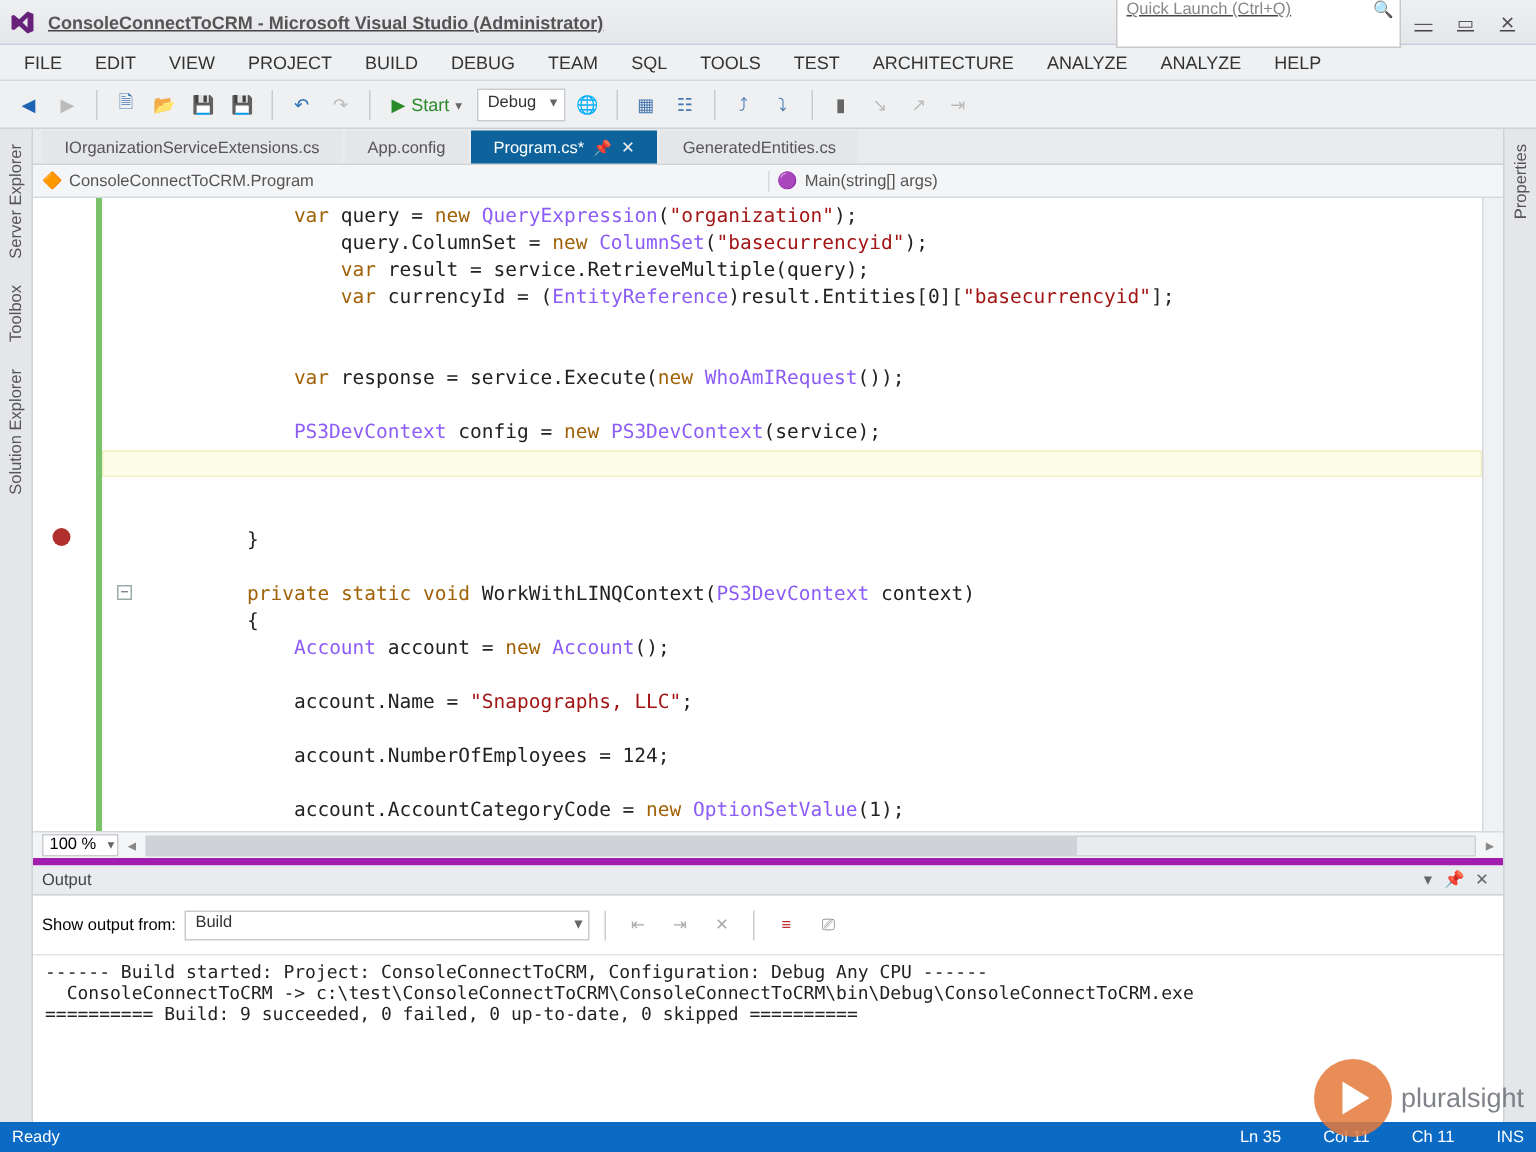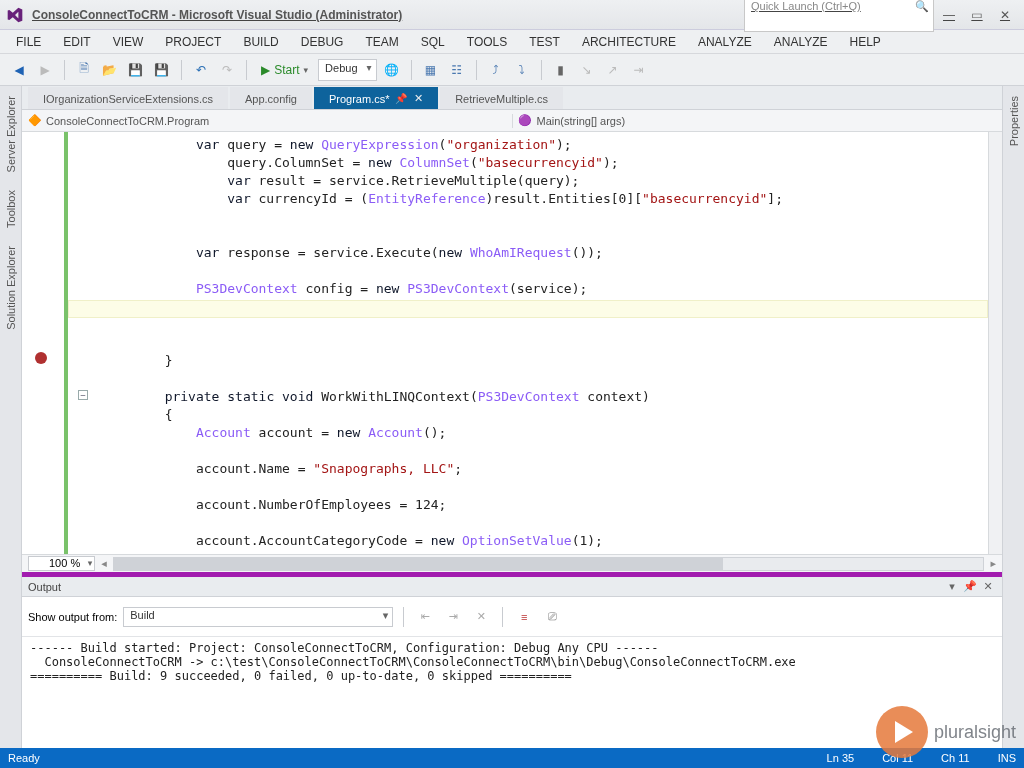--- a/index.html
+++ b/index.html
@@ -39,27 +39,27 @@
 .navmini{width:14px;height:14px;}
 
 .editor-wrap{flex:1;min-height:0;display:flex;flex-direction:column;background:#fff;}
 .editor{flex:1;display:flex;overflow:hidden;position:relative;font-family:Consolas,monospace;font-size:13px;line-height:18px;}
 .gutter{width:40px;background:#fff;border-right:0;position:relative;}
 .greenbar{position:absolute;left:42px;top:0;bottom:0;width:4px;background:#7ac26a;}
 .bp{position:absolute;left:13px;top:220px;width:12px;height:12px;background:#b03030;border-radius:50%;}
 .fold{position:absolute;left:56px;top:258px;width:10px;height:10px;border:1px solid #9aa;background:#fff;font-size:9px;line-height:8px;text-align:center;color:#667;}
 .codearea{flex:1;padding:4px 0 4px 40px;white-space:pre;color:#222;overflow:hidden;}
 .hl-line{position:absolute;left:46px;right:14px;top:168px;height:18px;background:#fdfde7;border:1px solid #f0f0c8;}
-.kw{color:#0f172a;}
+.kw{color:#a16207;}
 .cls{color:#8b5cf6;}
 .str{color:#a31515;}
 .tiny-scroll{position:absolute;right:0;top:0;width:14px;bottom:0;background:#f0f1f3;border-left:1px solid #d7dadd;}
 
 .zoombar{height:18px;background:#f4f5f7;border-top:1px solid #d7dadd;display:flex;align-items:center;font-size:11px;padding:0 6px;gap:6px;}
-.zoombar .zoomdd{border:1px solid #c8cbd0;background:#fff;padding:0 14px 0 20px;position:relative;height:15px;line-height:13px;}
+.zoombar .zoomdd{border:1px solid #c8cbd0;background:#fff;padding:0 14px 0 4px;position:relative;height:15px;line-height:13px;}
 .zoombar .zoomdd::after{content:"▾";position:absolute;right:2px;top:0;font-size:9px;color:#666;}
 .hscroll{flex:1;height:14px;background:#e9ebee;border:1px solid #cfd2d7;position:relative;}
 .hthumb{position:absolute;left:0;top:0;bottom:0;width:70%;background:#cfd2d7;}
 
 .output-panel{height:176px;border-top:5px solid #a21caf;background:#fff;display:flex;flex-direction:column;}
 .out-titlebar{height:20px;background:#e9ecef;border-bottom:1px solid #cfd2d7;display:flex;align-items:center;padding:0 6px;font-size:11px;color:#444;}
 .out-titlebar .sp{flex:1;}
 .out-titlebar .pbtn{width:16px;height:14px;display:flex;align-items:center;justify-content:center;color:#666;margin-left:2px;}
 .out-tool{height:40px;display:flex;align-items:center;gap:6px;padding:0 6px;border-bottom:1px solid #e2e4e7;font-size:11px;}
 .out-dd{border:1px solid #c8cbd0;background:#fff;height:20px;width:270px;padding:1px 18px 1px 6px;position:relative;color:#333;}
@@ -159,21 +159,21 @@
         </div>
       <div class="doctab">
           <span>App.config</span>
         </div>
       <div class="doctab active">
         <span>Program.cs*</span>
         <span class="pin">📌</span>
         <span class="close">✕</span>
       </div>
       <div class="doctab">
-          <span>RetrieveMultiple.cs</span>
+          <span>GeneratedEntities.cs</span>
         </div>
     </div>
 
     <div class="navbar2">
       <div class="left">
         <span class="navmini">🔶</span>
         <span>ConsoleConnectToCRM.Program</span>
       </div>
       <div class="right">
         <span class="navmini">🟣</span>

